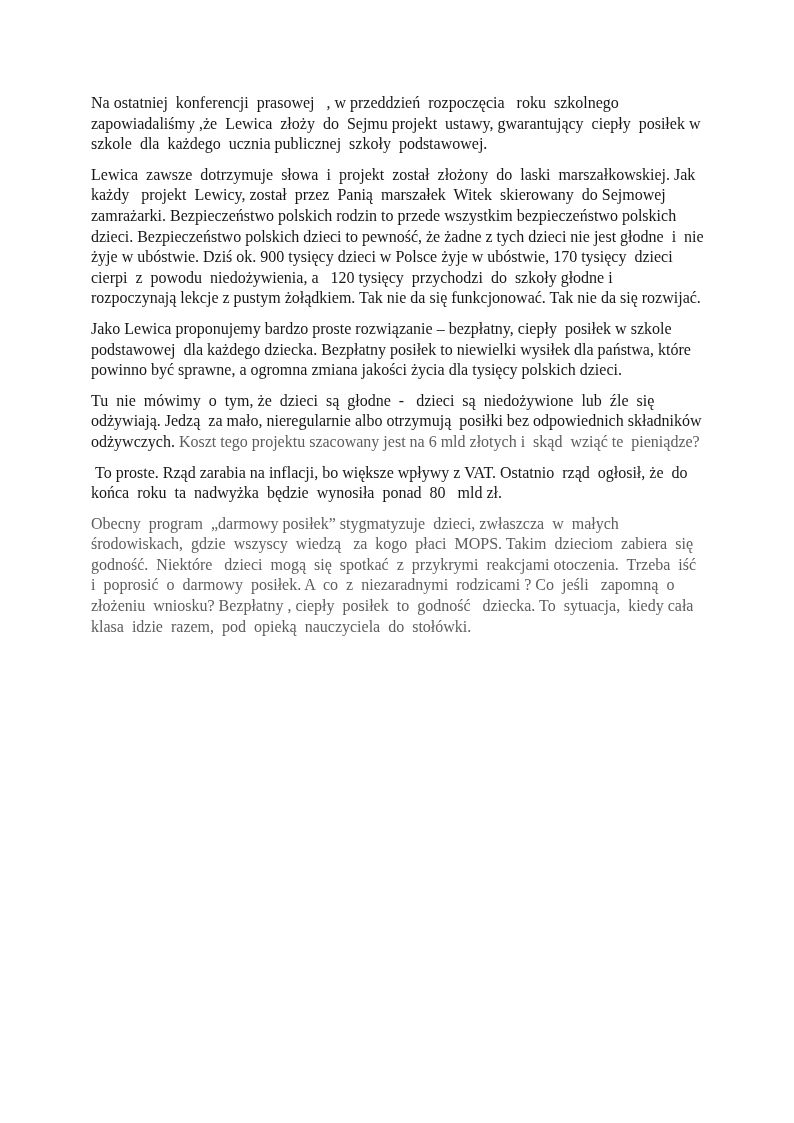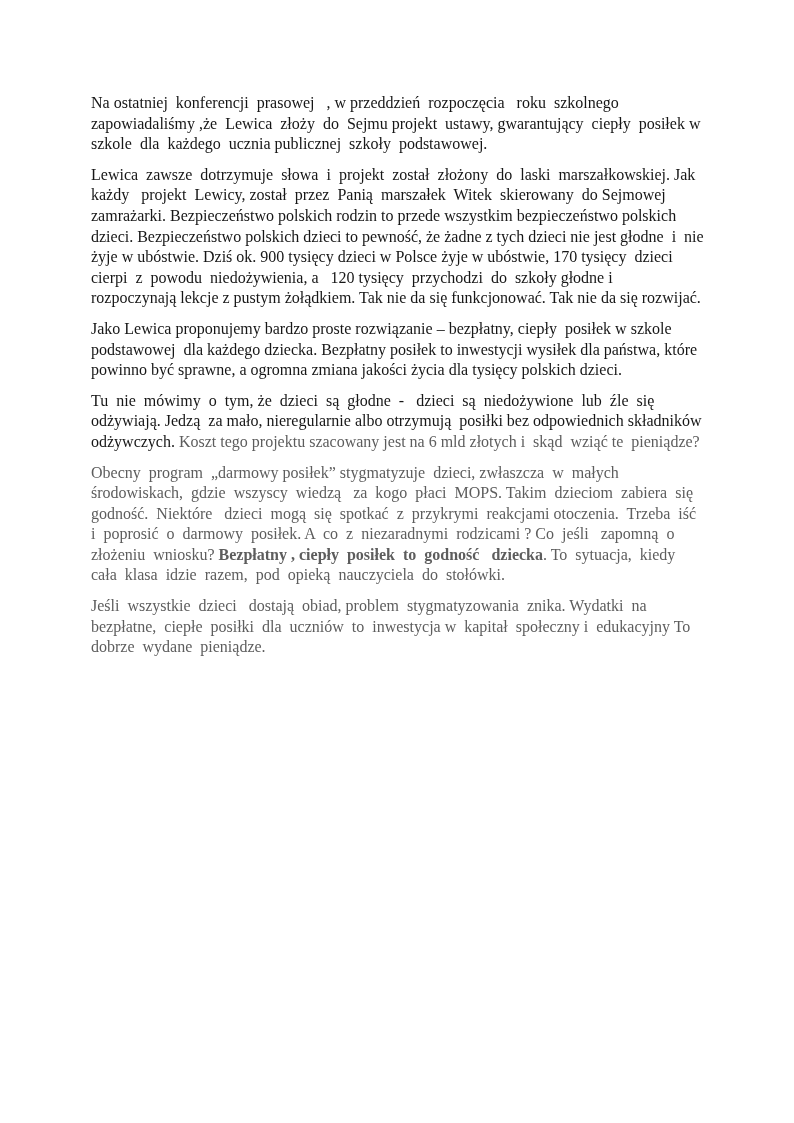--- a/index.html
+++ b/index.html
@@ -26,37 +26,37 @@
     font-family: "Liberation Serif", "DejaVu Serif", serif;
     font-size: 16px;
     line-height: 20.6px;
     text-align: left;
     white-space: pre-wrap;
     margin: 0 0 10px 0;
     color: var(--text-primary);
   }
   .run { color: var(--text-primary); }
   .run.gray { color: var(--text-secondary); text-align: center; }
-  .run.bold { font-weight: bold; }
+  .run.bold { font-weight: normal; }
 </style>
 </head>
 <body>
 
 <div class="page">
   <div class="doc-body">
 
     <p><span class="run">Na ostatniej  konferencji  prasowej   , w przeddzień  rozpoczęcia   roku  szkolnego zapowiadaliśmy ,że  Lewica  złoży  do  Sejmu projekt  ustawy, gwarantujący  ciepły  posiłek w  szkole  dla  każdego  ucznia publicznej  szkoły  podstawowej.</span></p>
 
     <p><span class="run">Lewica  zawsze  dotrzymuje  słowa  i  projekt  został  złożony  do  laski  marszałkowskiej. Jak  każdy   projekt  Lewicy, został  przez  Panią  marszałek  Witek  skierowany  do Sejmowej  zamrażarki. Bezpieczeństwo polskich rodzin to przede wszystkim bezpieczeństwo polskich dzieci. Bezpieczeństwo polskich dzieci to pewność, że żadne z tych dzieci nie jest głodne  i  nie żyje w ubóstwie. Dziś ok. 900 tysięcy dzieci w Polsce żyje w ubóstwie, 170 tysięcy  dzieci  cierpi  z  powodu  niedożywienia, a   120 tysięcy  przychodzi  do  szkoły głodne i  rozpoczynają lekcje z pustym żołądkiem. Tak nie da się funkcjonować. Tak nie da się rozwijać.</span></p>
 
-    <p><span class="run">Jako Lewica proponujemy bardzo proste rozwiązanie – bezpłatny, ciepły  posiłek w szkole podstawowej  dla każdego dziecka. Bezpłatny posiłek to inwestycji wysiłek dla państwa, które powinno być sprawne, a ogromna zmiana jakości życia dla tysięcy polskich dzieci.</span></p>
+    <p><span class="run">Jako Lewica proponujemy bardzo proste rozwiązanie – bezpłatny, ciepły  posiłek w szkole podstawowej  dla każdego dziecka. Bezpłatny posiłek to niewielki wysiłek dla państwa, które powinno być sprawne, a ogromna zmiana jakości życia dla tysięcy polskich dzieci.</span></p>
 
     <p><span class="run">Tu  nie  mówimy  o  tym, że  dzieci  są  głodne  -   dzieci  są  niedożywione  lub  źle  się odżywiają. Jedzą  za mało, nieregularnie albo otrzymują  posiłki bez odpowiednich składników odżywczych. </span><span class="run gray">Koszt tego projektu szacowany jest na 6 mld złotych i  skąd  wziąć te  pieniądze?</span></p>
 
+    <p><span class="run"> To proste. Rząd zarabia na inflacji, bo większe wpływy z VAT. Ostatnio  rząd  ogłosił, że  do końca  roku  ta  nadwyżka  będzie  wynosiła  ponad  80   mld zł.</span></p>
 
 
     <p><span class="run gray">Obecny  program  „darmowy posiłek” stygmatyzuje  dzieci, zwłaszcza  w  małych środowiskach,  gdzie  wszyscy  wiedzą   za  kogo  płaci  MOPS. Takim  dzieciom  zabiera  się godność.  Niektóre   dzieci  mogą  się  spotkać  z  przykrymi  reakcjami otoczenia.  Trzeba  iść i  poprosić  o  darmowy  posiłek. A  co  z  niezaradnymi  rodzicami ? Co  jeśli   zapomną  o złożeniu  wniosku? </span><span class="run gray bold">Bezpłatny , ciepły  posiłek  to  godność   dziecka</span><span class="run gray">. To  sytuacja,  kiedy cała  klasa  idzie  razem,  pod  opieką  nauczyciela  do  stołówki.</span></p>
 
-    <p><span class="run gray">Jeśli  wszystkie  dzieci   dostają  obiad, problem  stygmatyzowania  znika. Wydatki  na bezpłatne,  ciepłe  posiłki  dla  uczniów  to  inwestycja w  kapitał  społeczny i  edukacyjny To dobrze  wydane  pieniądze.</span></p>
 
 
   </div>
 </div>
 
 </body></html>

